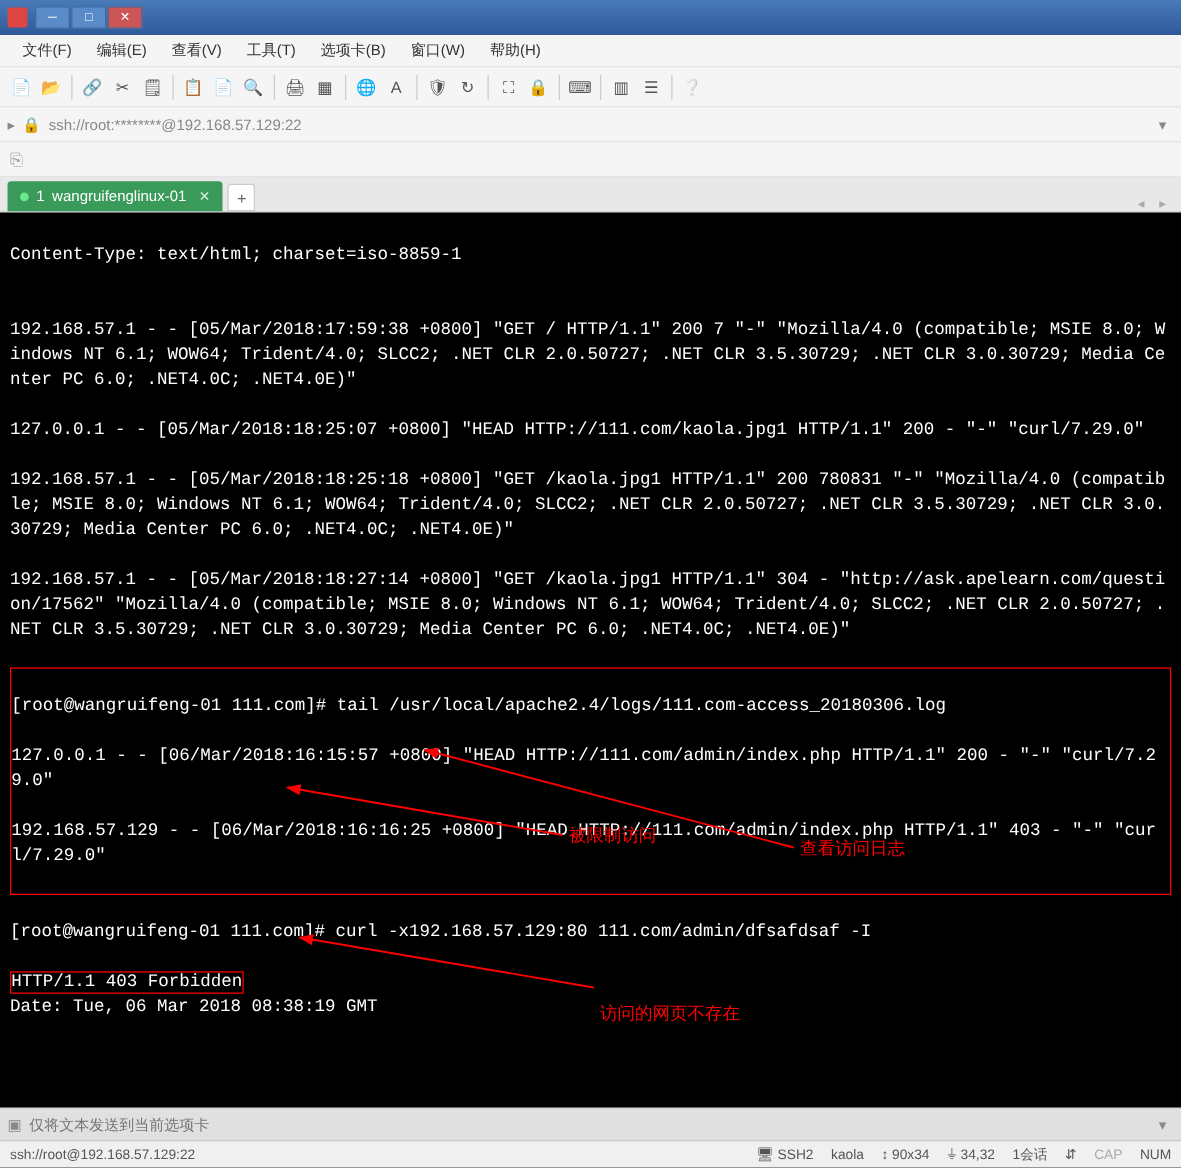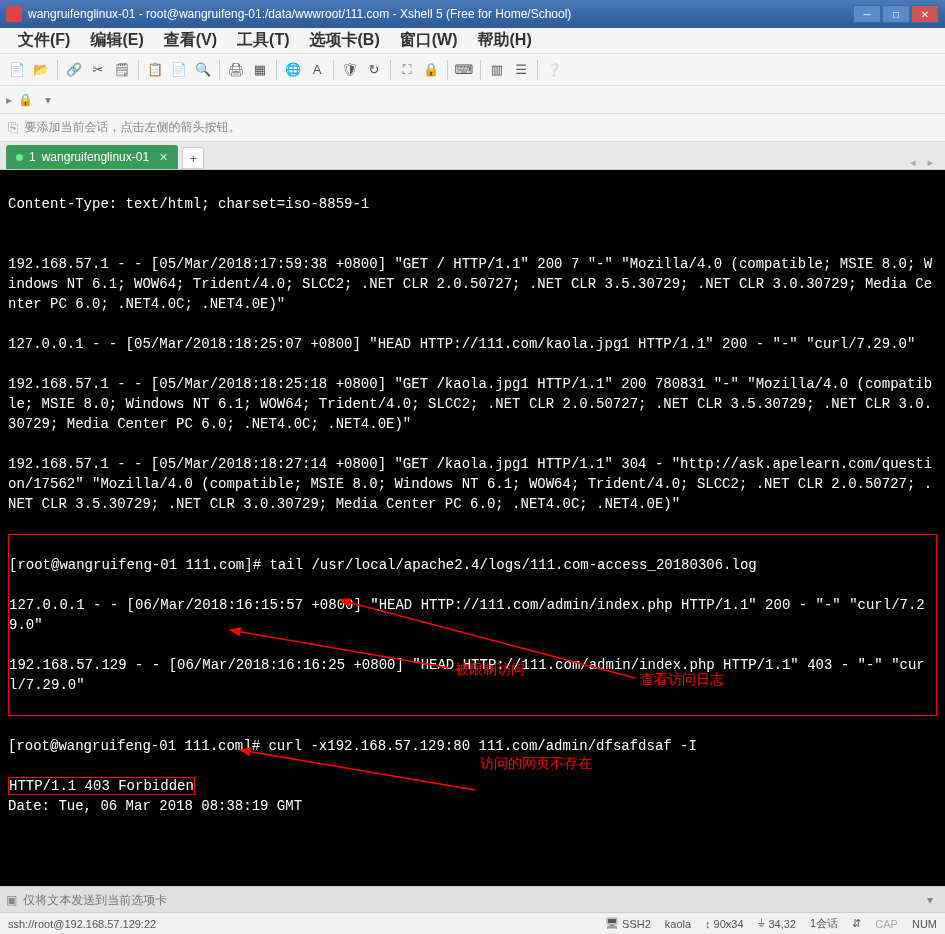--- a/index.html
+++ b/index.html
@@ -4,21 +4,21 @@
 <style>
 * { margin: 0; padding: 0; box-sizing: border-box; }
 body { font-family: "Microsoft YaHei", Arial, sans-serif; background: #f0f0f0; width: 945px; height: 934px; overflow: hidden; }
 .window { width: 945px; height: 934px; display: flex; flex-direction: column; }
 .titlebar { background: linear-gradient(#4a7ab8,#2e5a9a); height: 28px; display: flex; align-items: center; padding: 0 6px; color: #fff; font-size: 12px; }
 .titlebar .icon { width: 16px; height: 16px; background: #d44; border-radius: 2px; margin-right: 6px; }
 .titlebar .title { flex: 1; }
 .winbtns { display: flex; gap: 1px; }
 .winbtn { width: 28px; height: 18px; background: #5a8bc8; border: 1px solid #3a6ba5; display: flex; align-items: center; justify-content: center; font-size: 10px; color: #fff; }
 .winbtn.close { background: #c55; }
-.menubar { background: #f5f5f5; height: 26px; display: flex; align-items: center; padding: 0 10px; font-size: 16px; color: #333; gap: 4px; border-bottom: 1px solid #ddd; font-weight: bold; }
+.menubar { background: #f5f5f5; height: 26px; display: flex; align-items: center; padding: 0 10px; font-size: 12px; color: #333; gap: 4px; border-bottom: 1px solid #ddd; }
 .menubar span { padding: 3px 8px; }
 .toolbar { background: #f5f5f5; height: 32px; display: flex; align-items: center; padding: 0 6px; gap: 2px; border-bottom: 1px solid #ddd; }
 .tbtn { width: 22px; height: 22px; display: flex; align-items: center; justify-content: center; font-size: 13px; color: #555; border-radius: 2px; }
 .tsep { width: 1px; height: 20px; background: #ccc; margin: 0 3px; }
 .addrbar { background: #f5f5f5; height: 28px; display: flex; align-items: center; padding: 0 6px; border-bottom: 1px solid #ddd; font-size: 12px; color: #888; }
 .addrbar .lock { margin: 0 6px; }
 .addrbar .addr { flex: 1; color: #888; }
 .addrbar .chev { color: #888; padding: 0 6px; }
 .hintbar { background: #f5f5f5; height: 28px; display: flex; align-items: center; padding: 0 8px; border-bottom: 1px solid #ddd; font-size: 12px; color: #888; }
 .hintbar .hicon { margin-right: 6px; font-size: 13px; color: #999; }
@@ -40,21 +40,20 @@
 .statusbar { background: #f0f0f0; height: 22px; display: flex; align-items: center; padding: 0 8px; font-size: 11px; color: #555; border-top: 1px solid #ccc; gap: 14px; }
 .statusbar .left { flex: 1; }
 .statusbar span { display: inline-flex; align-items: center; gap: 3px; }
 </style>
 </head>
 <body>
 
 <div class="window">
   <div class="titlebar">
     <div class="icon"></div>
-    <div class="title">wangruifenglinux-01 - root@wangruifeng-01:/data/wwwroot/111.com - Xshell 5 (Free for Home/School)</div>
     <div class="winbtns">
       <div class="winbtn">─</div>
       <div class="winbtn">□</div>
       <div class="winbtn close">✕</div>
     </div>
   </div>
 
   <div class="menubar">
     <span>文件(F)</span>
     <span>编辑(E)</span>
@@ -93,26 +92,26 @@
     <div class="tsep"></div>
     <div class="tbtn">▥</div>
     <div class="tbtn">☰</div>
     <div class="tsep"></div>
     <div class="tbtn">❔</div>
   </div>
 
   <div class="addrbar">
     <span>▸</span>
     <span class="lock">🔒</span>
+    <span class="addr">ssh://root:********@192.168.57.129:22</span>
     <span class="chev">▾</span>
   </div>
 
   <div class="hintbar">
     <span class="hicon">⎘</span>
-    <span>要添加当前会话，点击左侧的箭头按钮。</span>
   </div>
 
   <div class="tabbar">
     <div class="tab">
       <span class="dot"></span>
       <span>1</span>
       <span>wangruifenglinux-01</span>
       <span class="x">✕</span>
     </div>
     <div class="newtab">+</div>
@@ -142,21 +141,21 @@
 
 
 
 
 
 <div class="term-line"></div>
 
 
     <div class="anno" style="top:490px;left:455px">被限制访问</div>
     <div class="anno" style="top:500px;left:640px">查看访问日志</div>
-    <div class="anno" style="top:584px;left:480px">访问的网页不存在</div>
+    <div class="anno" style="top:632px;left:480px">访问的网页不存在</div>
     <svg class="arrow" style="top:0;left:0;width:930px;height:700px">
       <defs>
           <marker id="ah" markerWidth="8" markerHeight="8" refX="7" refY="3" orient="auto">
             <path d="M0,0 L8,3 L0,6 Z" fill="#f00"></path>
           </marker>
         </defs>
       <line x1="450" y1="498" x2="230" y2="460" stroke="#f00" stroke-width="1.5" marker-end="url(#ah)"></line>
       <line x1="635" y1="508" x2="340" y2="430" stroke="#f00" stroke-width="1.5" marker-end="url(#ah)"></line>
       <line x1="475" y1="620" x2="240" y2="580" stroke="#f00" stroke-width="1.5" marker-end="url(#ah)"></line>
     </svg>

